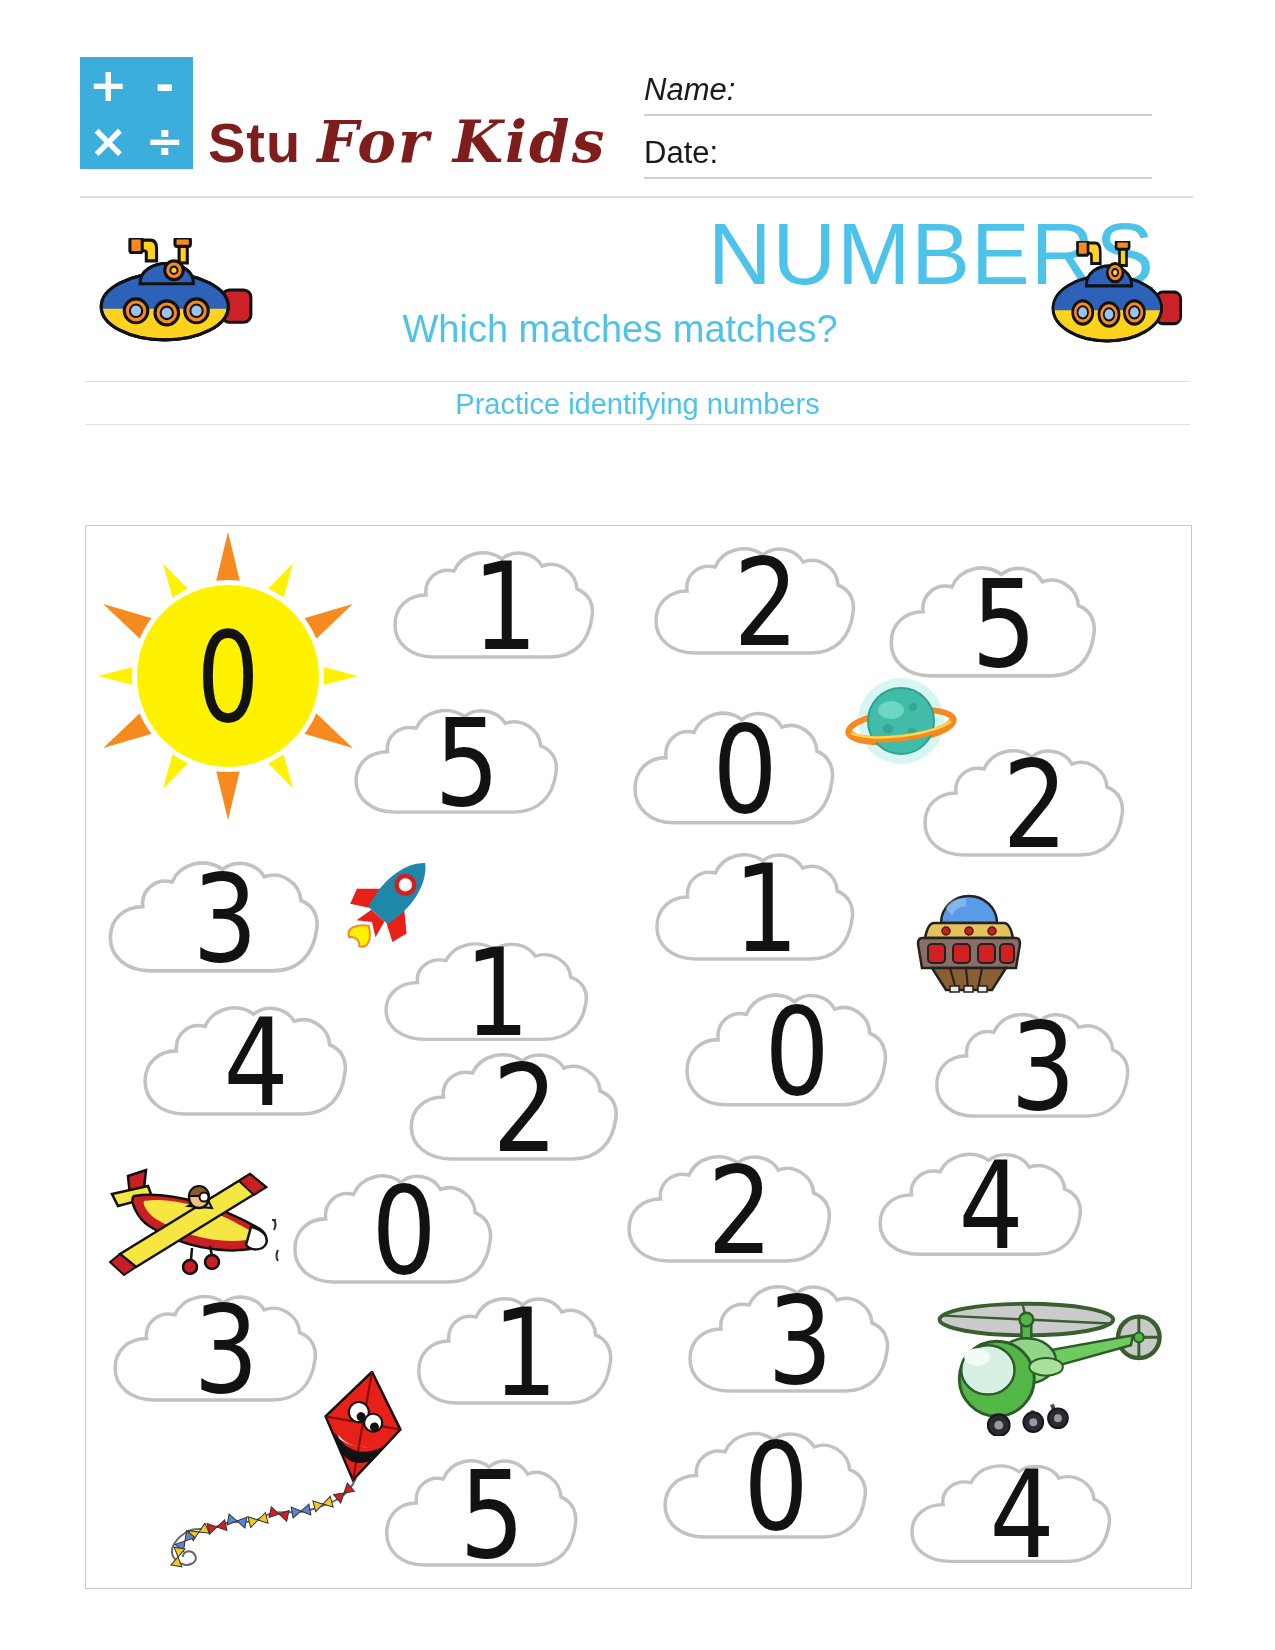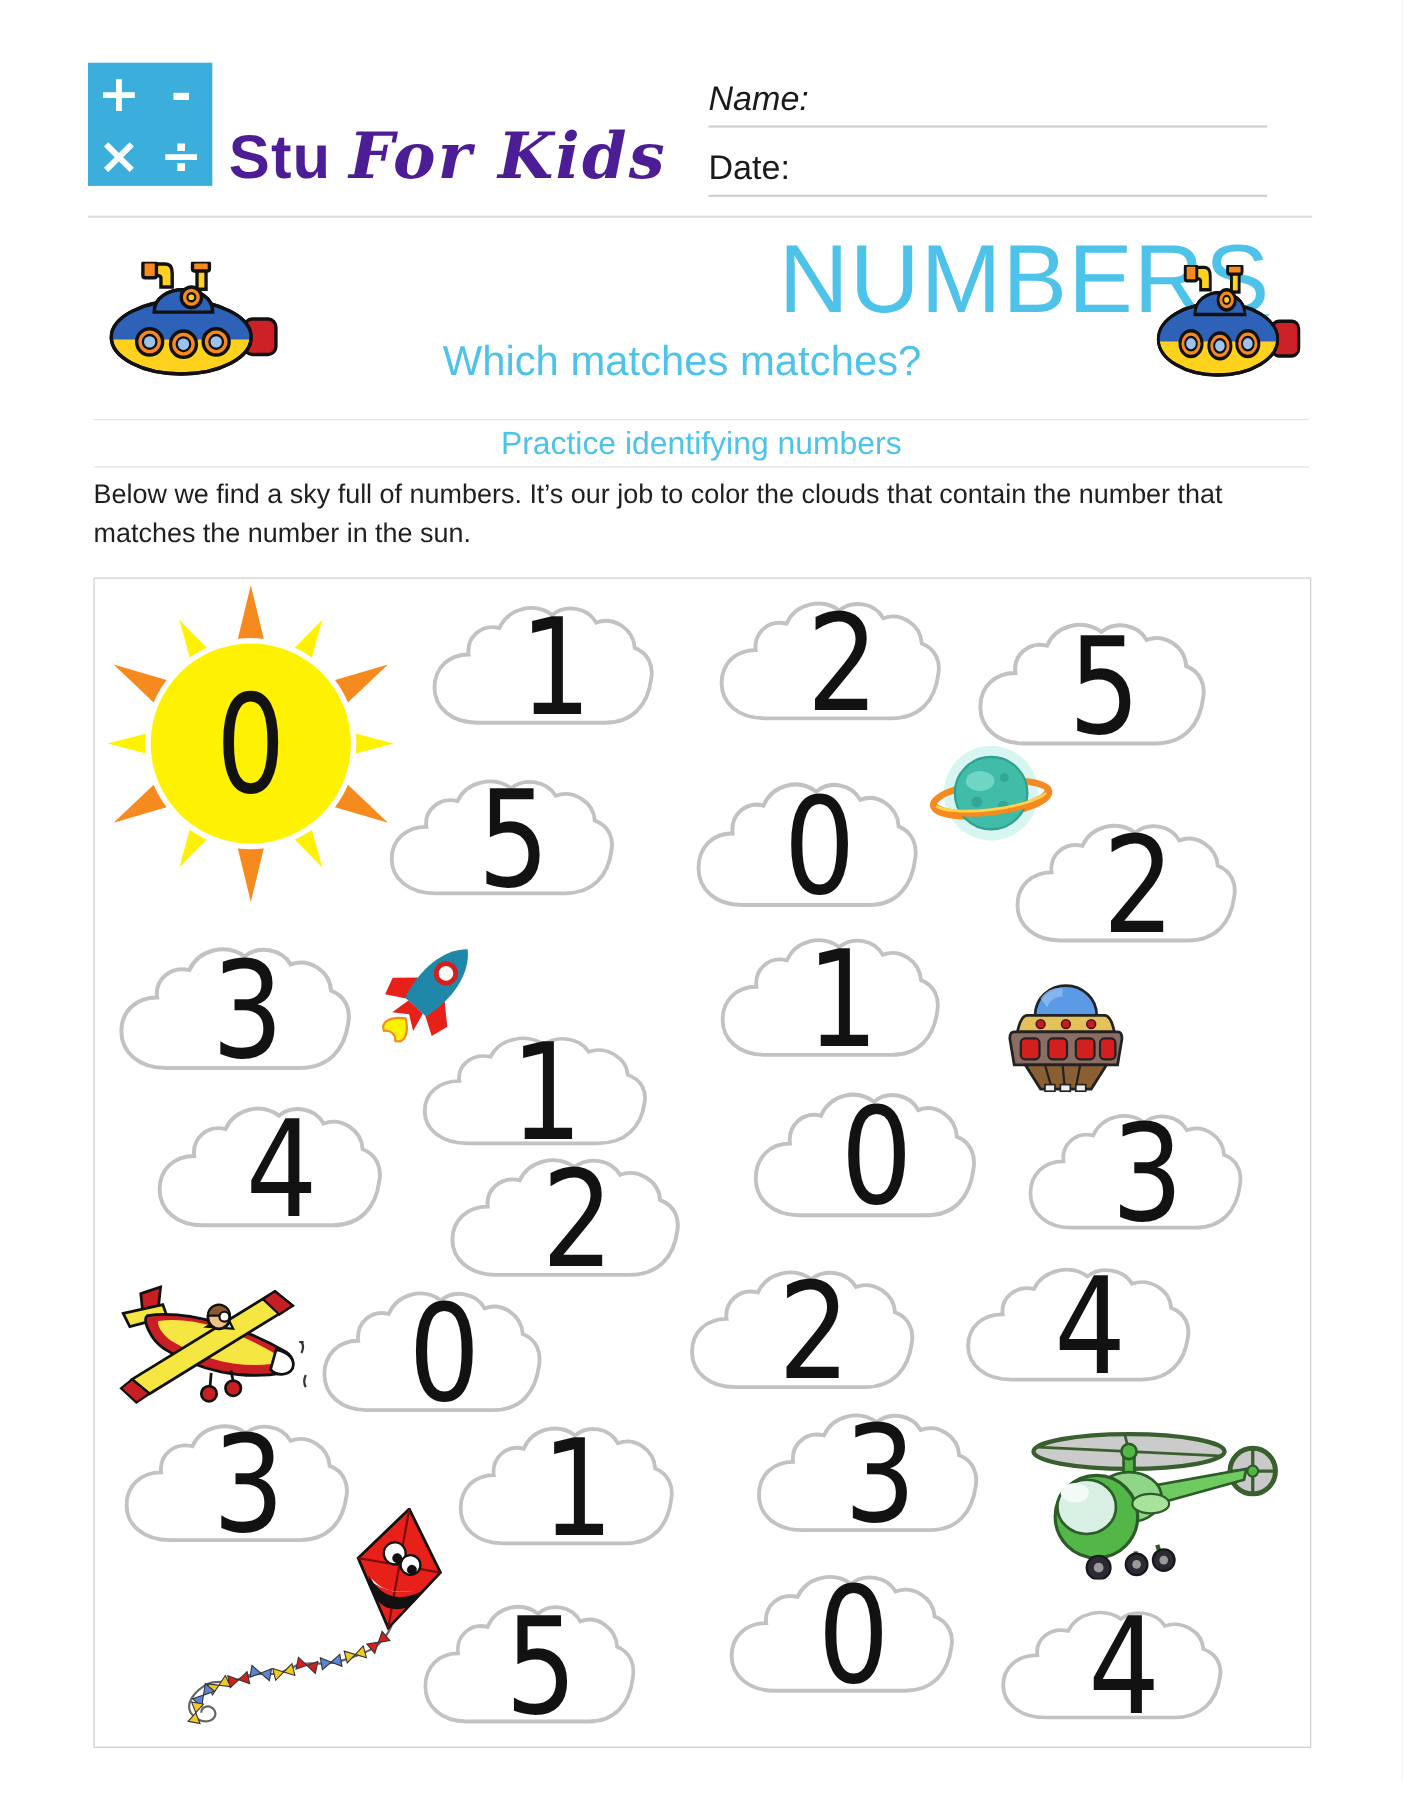--- a/index.html
+++ b/index.html
@@ -4,21 +4,21 @@
 <style>
   html,body{margin:0;padding:0;background:#e8e8e8;}
   .page{position:relative;width:1275px;height:1650px;background:#ffffff;margin:0 auto;
         font-family:"Liberation Sans",sans-serif;overflow:hidden;}
 
   
   .logo-square{position:absolute;left:80px;top:57px;width:113px;height:112px;background:#3BAEDC;
     display:grid;grid-template-columns:1fr 1fr;grid-template-rows:1fr 1fr;align-items:center;justify-items:center;}
   .logo-square span{color:#fff;font-size:46px;font-weight:bold;line-height:1;font-family:"DejaVu Sans",sans-serif;}
   .brand-line1{position:absolute;left:208px;top:46px;font-size:56px;font-weight:800;color:#171717;letter-spacing:1px;}
-  .brand-line2{position:absolute;left:208px;top:108px;font-size:56px;font-weight:800;color:#4c1d95;letter-spacing:1px;text-align:right;}
+  .brand-line2{position:absolute;left:208px;top:108px;font-size:56px;font-weight:800;color:#7f1d1d;letter-spacing:1px;text-align:right;}
   .brand-script{font-family:"DejaVu Serif",serif;font-style:italic;font-weight:600;font-size:58px;letter-spacing:2px;margin-left:16px;}
   .form-label{position:absolute;font-size:31px;color:#1a1a1a;}
   .form-line{position:absolute;height:0;border-bottom:2px solid #cfcfcf;width:508px;left:644px;}
   .hdr-divider{position:absolute;left:80px;width:1113px;border-bottom:2px solid #dcdcdc;}
 
   
   .title-main{position:absolute;left:85px;top:203px;width:1070px;text-align:right;
     font-size:88px;color:#4EC3EA;letter-spacing:1px;}
   .title-range{position:absolute;left:85px;top:282px;width:1070px;text-align:right;font-size:21px;color:#4EC3EA;}
   .title-question{position:absolute;left:85px;top:308px;width:1070px;text-align:center;font-size:38px;color:#4EC3EA;}
@@ -90,21 +90,20 @@
   <div class="form-line" style="top:177px;"><span></span></div>
 
   <div class="hdr-divider" style="top:196px;"></div>
 
   <div class="title-main">NUMBERS</div>
   <div class="title-range">0—5</div>
   <div class="title-question">Which matches matches?</div>
   <div class="thin-line" style="top:381px;"></div>
   <div class="tagline">Practice identifying numbers</div>
   <div class="thin-line" style="top:424px;"></div>
-  <div class="instructions">Below we find a sky full of numbers. It’s our job to color the clouds that contain the number that matches the number in the sun.</div>
 
   <div class="sub" style="left:93px;top:238px;width:164px;height:104px;">
     <svg viewBox="0 0 160 100" preserveAspectRatio="none">
         <use href="#submarine-shape"></use>
       </svg>
   </div>
   <div class="sub" style="left:1046px;top:241px;width:140px;height:102px;">
     <svg viewBox="0 0 160 100" preserveAspectRatio="none">
         <use href="#submarine-shape"></use>
       </svg>

